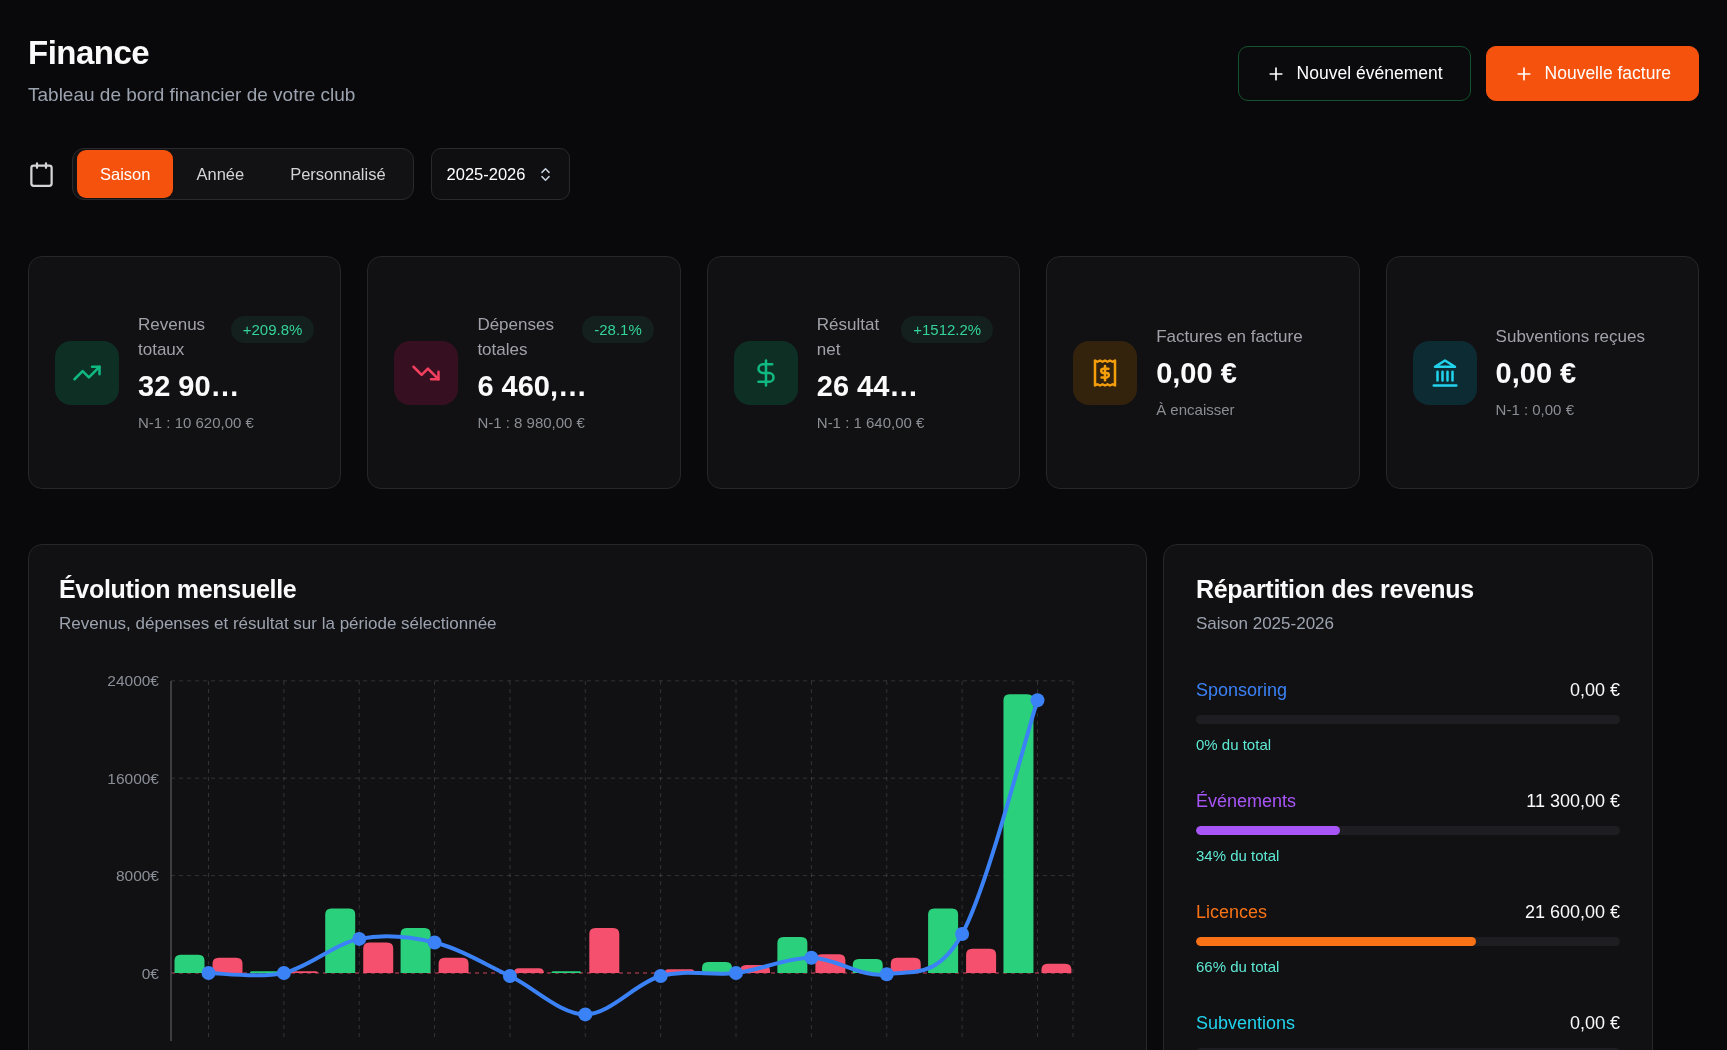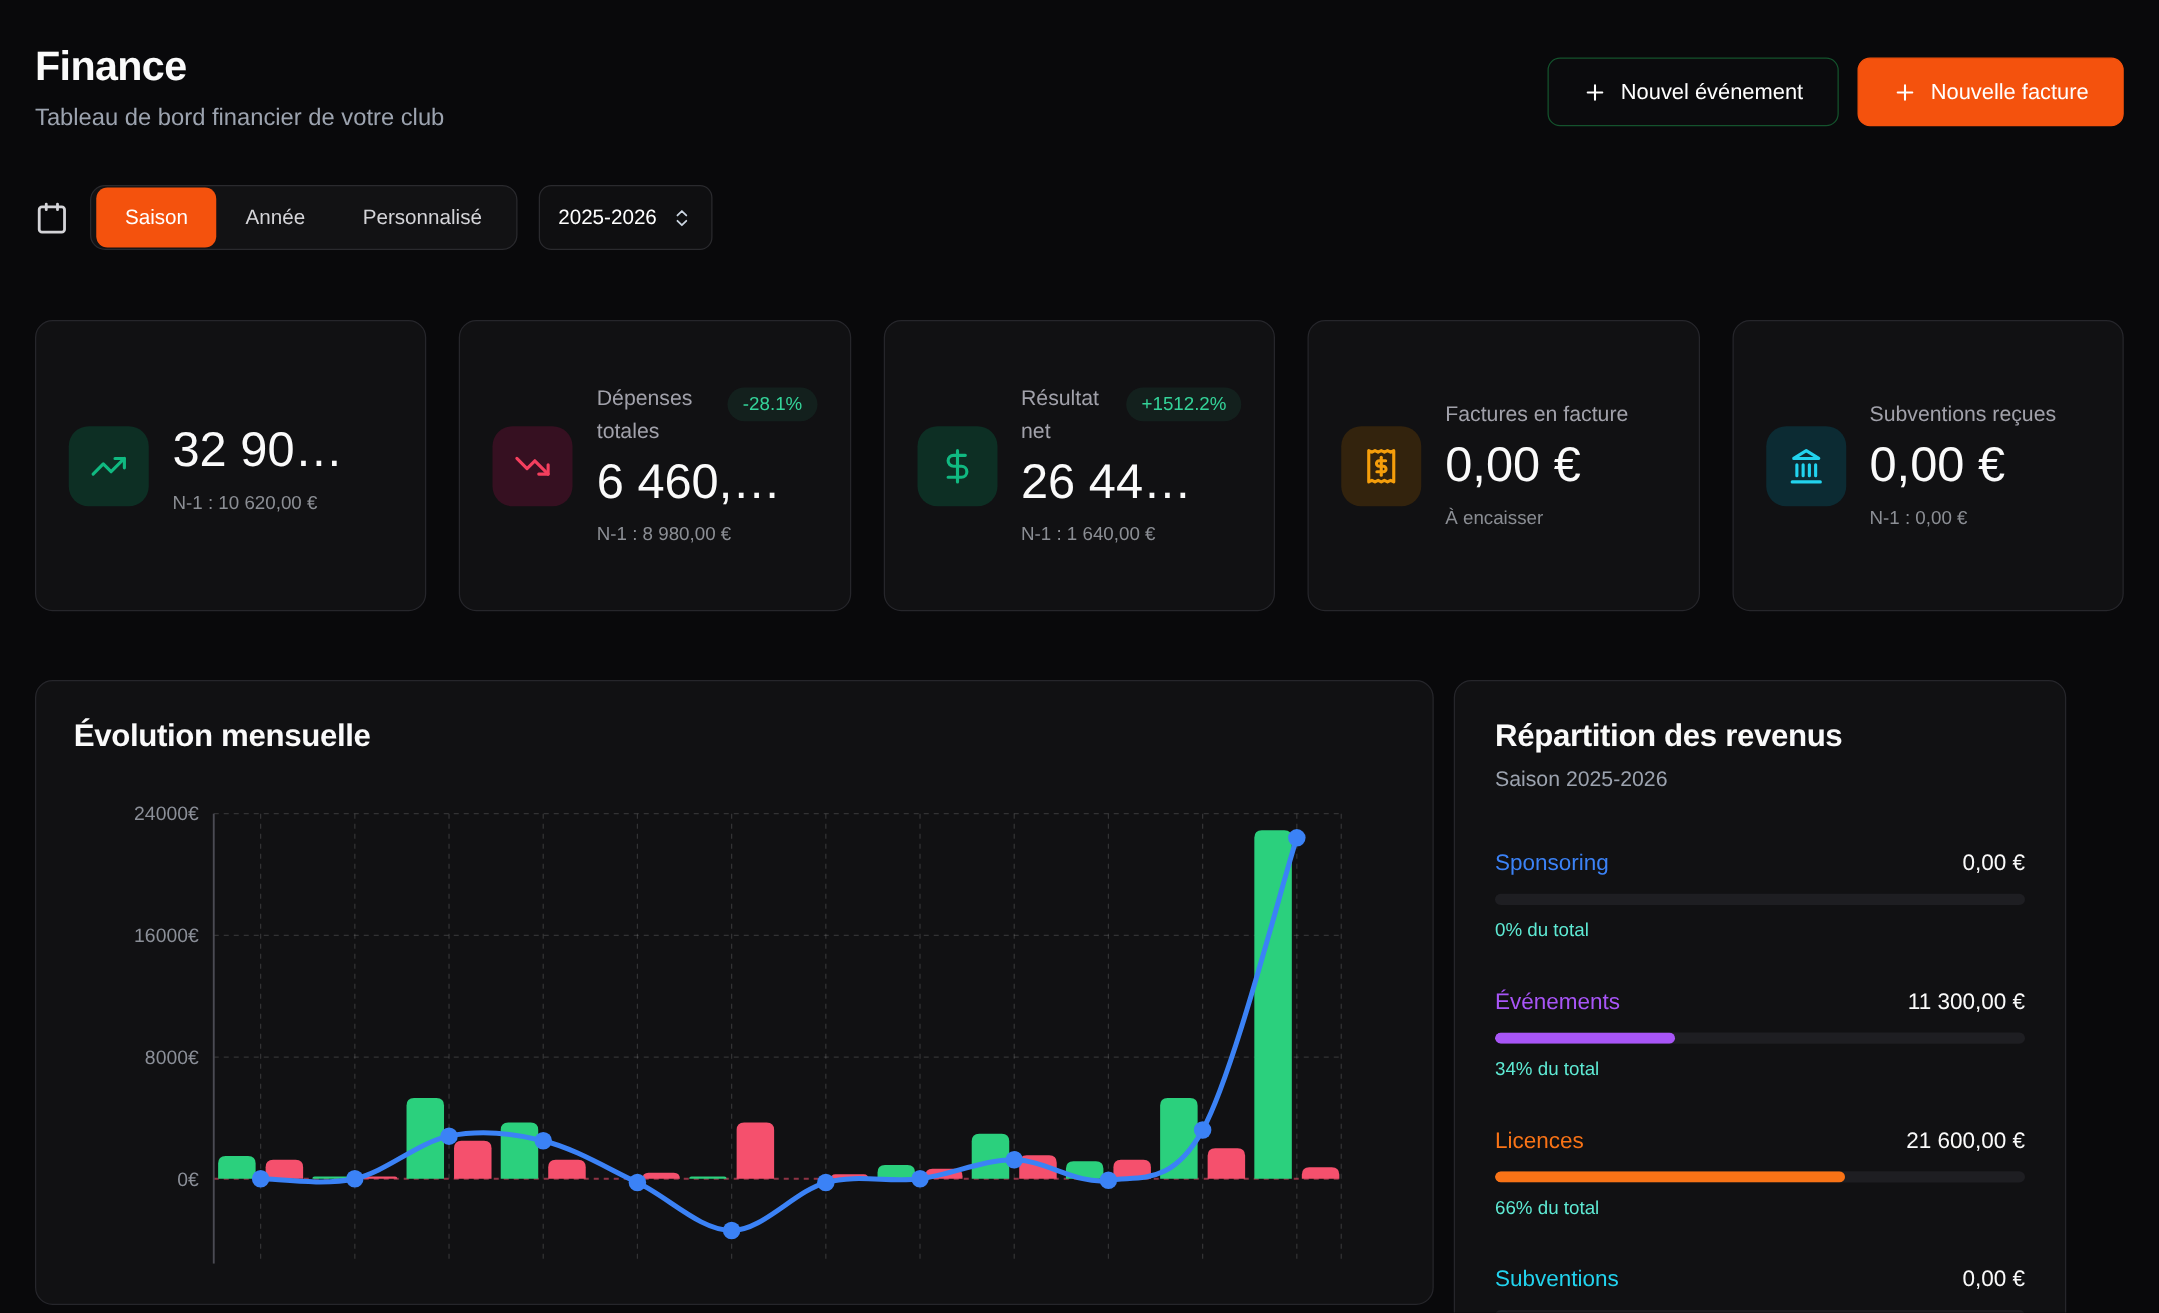--- a/index.html
+++ b/index.html
@@ -43,21 +43,21 @@
   .stat { background: #111113; border: 1px solid #26262b; border-radius: 14px; height: 233px;
           padding: 28px 26px; display: flex; align-items: center; gap: 19px; }
   .tile { width: 64px; height: 64px; border-radius: 16px; flex: none;
           display: flex; align-items: center; justify-content: center; }
   .tile svg { width: 30px; height: 30px; }
   .stat-main { flex: 1; min-width: 0; }
   .stat-top { display: flex; justify-content: space-between; align-items: flex-start; gap: 6px; }
   .stat-label { font-size: 17px; color: #a1a1aa; line-height: 1.5; }
   .badge { font-size: 15px; color: #34d399; background: rgba(52, 211, 153, 0.08);
            padding: 5px 12px; border-radius: 999px; white-space: nowrap; margin-top: 4px; flex: none; }
-  .stat-value { font-size: 39px; font-weight: 400; margin-top: 7px; white-space: nowrap; overflow: hidden; }
+  .stat-value { font-size: 29px; font-weight: 700; margin-top: 7px; white-space: nowrap; overflow: hidden; }
   .stat-sub { font-size: 15px; color: #8b8e94; margin-top: 9px; line-height: 1.45; }
 
   
   .bottom { display: grid; grid-template-columns: 1119px 490px; gap: 16px; margin-top: 55px; align-items: start; }
   .card { background: #111113; border: 1px solid #26262b; border-radius: 14px; }
   .chart-card { padding: 30px; min-height: 500px; }
   .card h2 { font-size: 25px; font-weight: 700; margin: 0; letter-spacing: -0.3px; }
   .muted { font-size: 17px; color: #9ca3af; margin: 10px 0 0; }
   #chart { margin-top: 17px; }
   #chart svg { display: block; }
@@ -129,20 +129,24 @@
       <div class="stat">
         <div class="tile" style="background:#0d2f24;color:#10b981">
           <span class="ic">
             <svg viewBox="0 0 24 24" fill="none" stroke="currentColor" stroke-width="2" stroke-linecap="round" stroke-linejoin="round">
               <path d="M22 7 13.5 15.5 8.5 10.5 2 17"></path>
               <path d="M16 7h6v6"></path>
             </svg>
           </span>
         </div>
         <div class="stat-main">
+          <div class="stat-top">
+            <span class="stat-label">Revenus totaux</span>
+            <span class="badge">+209.8%</span>
+          </div>
           <div class="stat-value">32 90…</div>
           <div class="stat-sub">N-1 : 10 620,00 €</div>
         </div>
       </div>
       <div class="stat">
         <div class="tile" style="background:#361021;color:#f43f5e">
           <span class="ic">
             <svg viewBox="0 0 24 24" fill="none" stroke="currentColor" stroke-width="2" stroke-linecap="round" stroke-linejoin="round">
               <path d="M22 17 13.5 8.5 8.5 13.5 2 7"></path>
               <path d="M16 17h6v-6"></path>
@@ -210,20 +214,21 @@
           </div>
           <div class="stat-value">0,00 €</div>
           <div class="stat-sub">N-1 : 0,00 €</div>
         </div>
       </div>
     </div>
 
   <div class="bottom">
     <section class="card chart-card">
       <h2>Évolution mensuelle</h2>
+      <p class="muted">Revenus, dépenses et résultat sur la période sélectionnée</p>
       <div id="chart">
           <svg width="1059" height="390" viewBox="58 660 1059 390">
             <line x1="207.5" y1="690" x2="207.5" y2="1050" stroke="rgba(255,255,255,0.14)" stroke-dasharray="4 4"></line>
             <line x1="282.86" y1="690" x2="282.86" y2="1050" stroke="rgba(255,255,255,0.14)" stroke-dasharray="4 4"></line>
             <line x1="358.22" y1="690" x2="358.22" y2="1050" stroke="rgba(255,255,255,0.14)" stroke-dasharray="4 4"></line>
             <line x1="433.58" y1="690" x2="433.58" y2="1050" stroke="rgba(255,255,255,0.14)" stroke-dasharray="4 4"></line>
             <line x1="508.94" y1="690" x2="508.94" y2="1050" stroke="rgba(255,255,255,0.14)" stroke-dasharray="4 4"></line>
             <line x1="584.3" y1="690" x2="584.3" y2="1050" stroke="rgba(255,255,255,0.14)" stroke-dasharray="4 4"></line>
             <line x1="659.66" y1="690" x2="659.66" y2="1050" stroke="rgba(255,255,255,0.14)" stroke-dasharray="4 4"></line>
             <line x1="735.02" y1="690" x2="735.02" y2="1050" stroke="rgba(255,255,255,0.14)" stroke-dasharray="4 4"></line>

